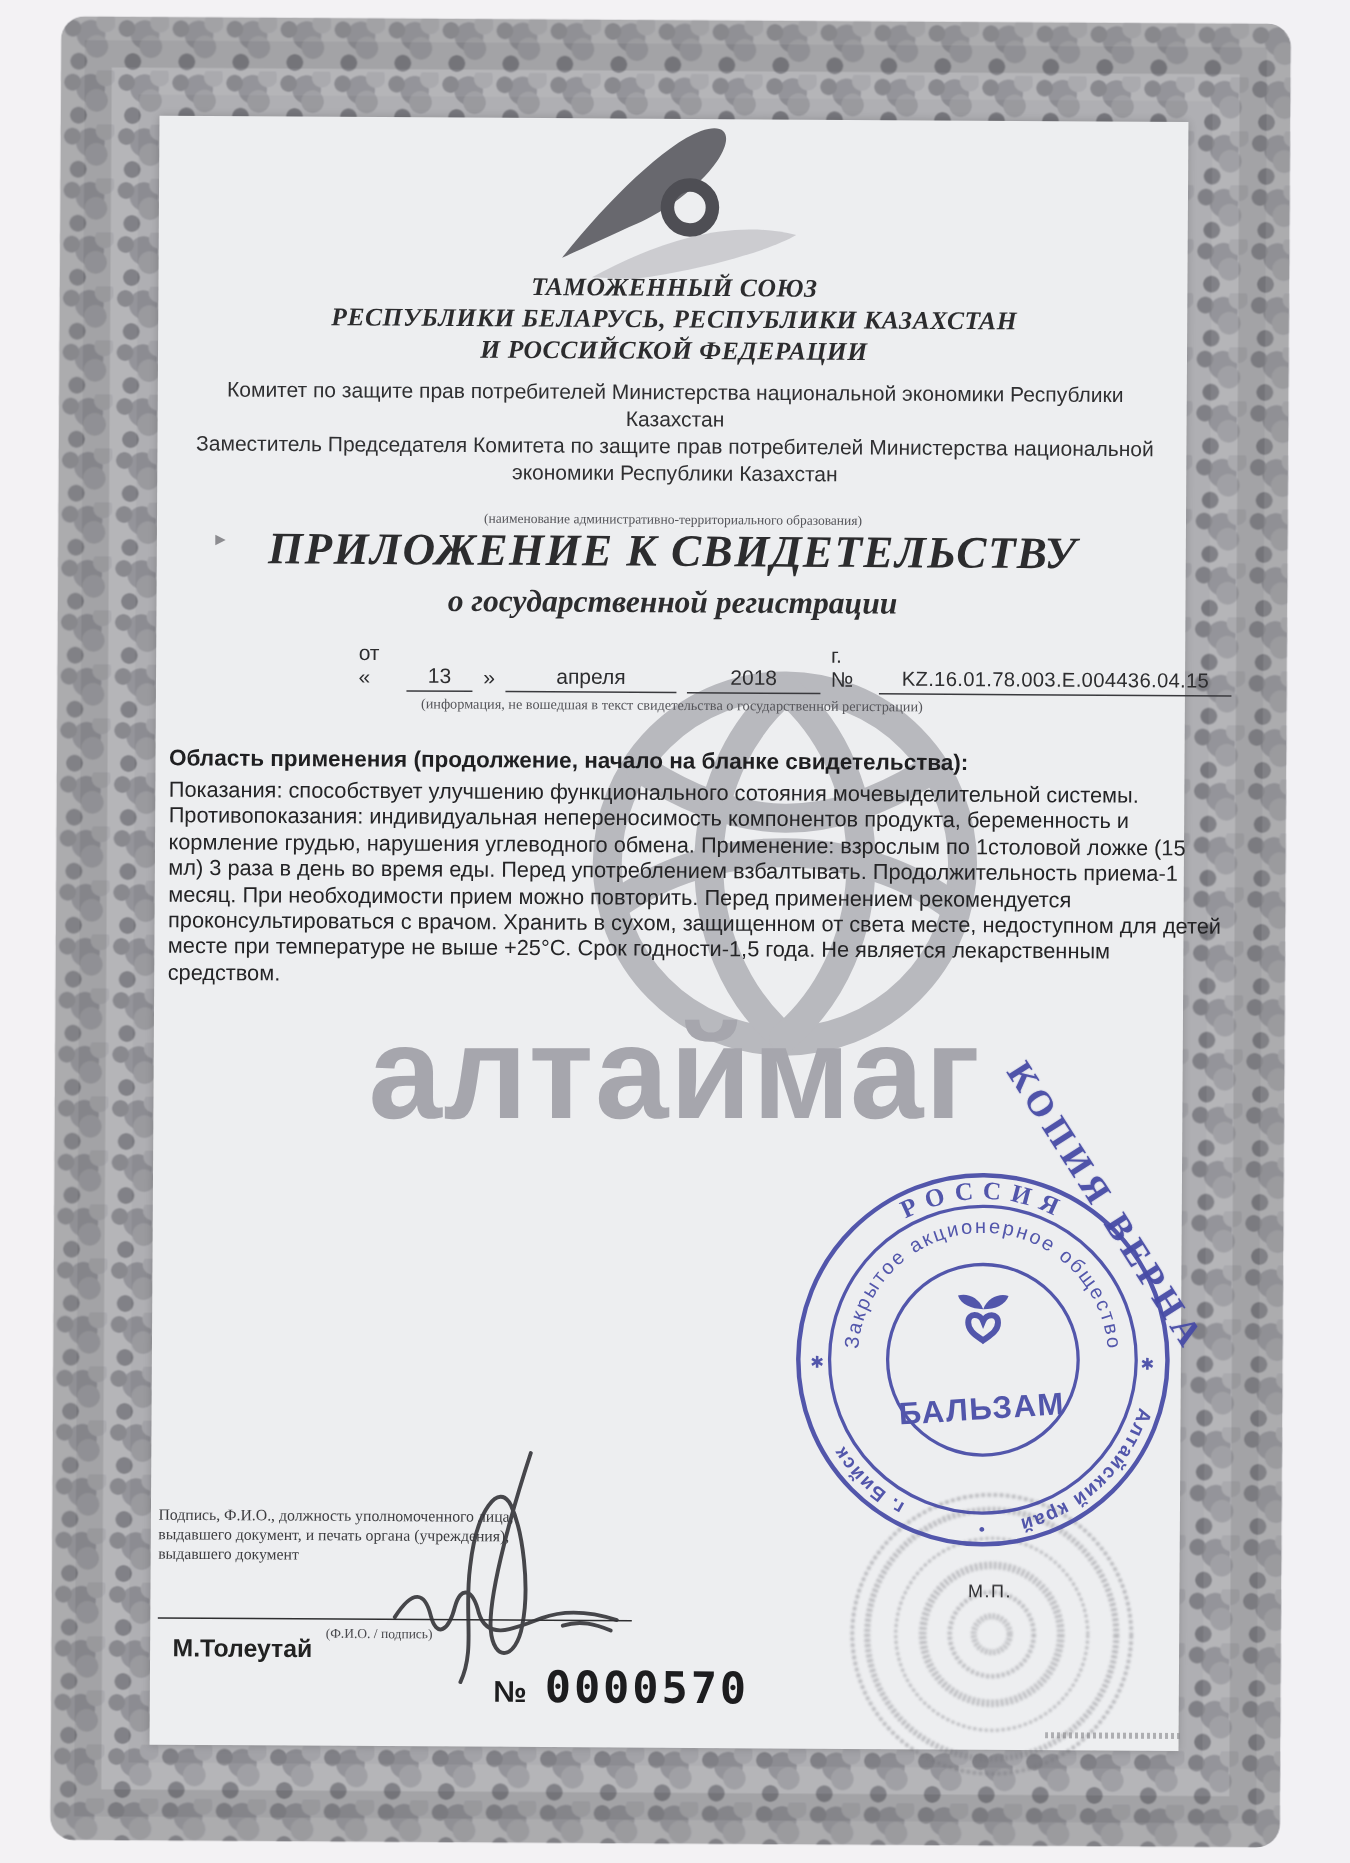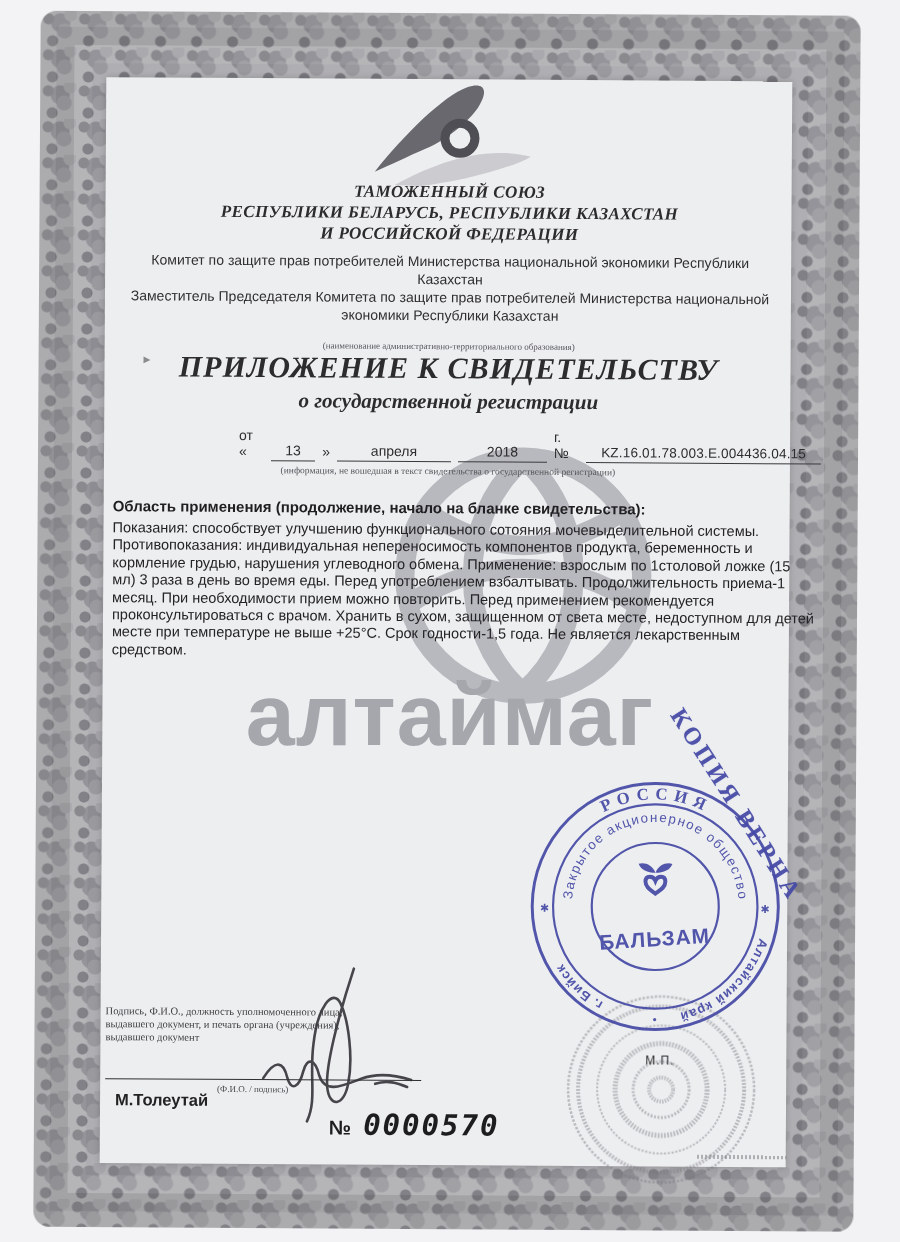--- a/index.html
+++ b/index.html
@@ -59,21 +59,21 @@
   .sig-name{left:118px;top:1048px;font-size:16.5px;font-weight:bold;color:#222;margin-top:44px;}
   .sig-line{left:108px;top:1080px;width:316px;border-top:1.6px solid #2e2e30;height:0;}
   .sig-fio{left:192px;top:1085px;font-family:"Liberation Serif",serif;font-size:9px;color:#4a4a4e;margin-left:28px;}
   .sig-svg{left:258px;top:966px;z-index:5;}
 
   .seal-svg{left:566px;top:990px;opacity:.42;filter:blur(.6px);z-index:2;}
   .mp{left:648px;top:1052px;font-family:Liberation Sans, sans-serif;font-size:12px;letter-spacing:1px;color:#2b2b2e;filter:blur(.3px);z-index:3;}
 
   .serial{left:332px;top:1108px;display:flex;align-items:baseline;gap:12px;color:#1d1d1f;z-index:3;}
   .serial .no{font-size:20px;font-weight:bold;}
-  .serial .digits{font-family:"DejaVu Sans Mono","Liberation Mono",monospace;font-size:29px;font-weight:bold;letter-spacing:2px;font-style:italic;}
+  .serial .digits{font-family:"DejaVu Sans Mono","Liberation Mono",monospace;font-size:29px;font-weight:bold;letter-spacing:2px;}
 
   .fineprint{left:700px;top:1153px;width:90px;height:4px;opacity:.65;
     background:repeating-linear-gradient(90deg,#8d8d91 0 2px,transparent 2px 4px);}
   .tri{left:142px;top:356px;font-size:9px;color:#8c8c90;}
 
   
   .wm-brand{left:0;top:664px;width:900px;font-size:88px;font-weight:bold;letter-spacing:1px;
     color:#a6a6ad;z-index:8;text-align:center;}
   .wm-tag{left:0;top:764px;width:900px;font-size:31px;color:#b1b1b8;z-index:8;text-align:center;letter-spacing:.5px;}
 </style>

